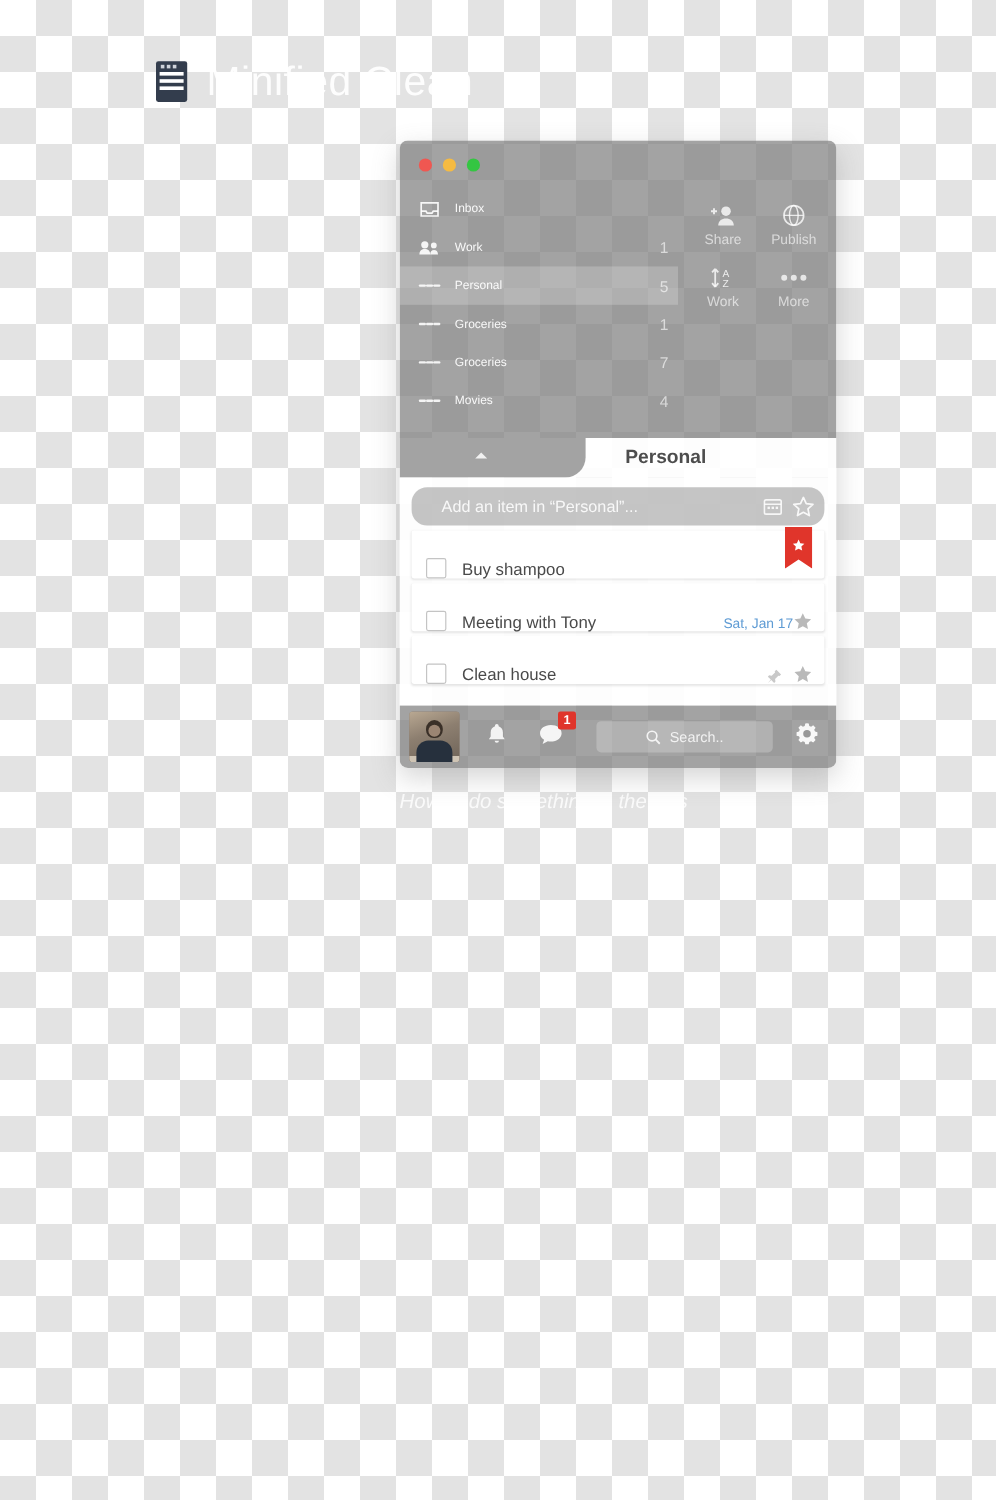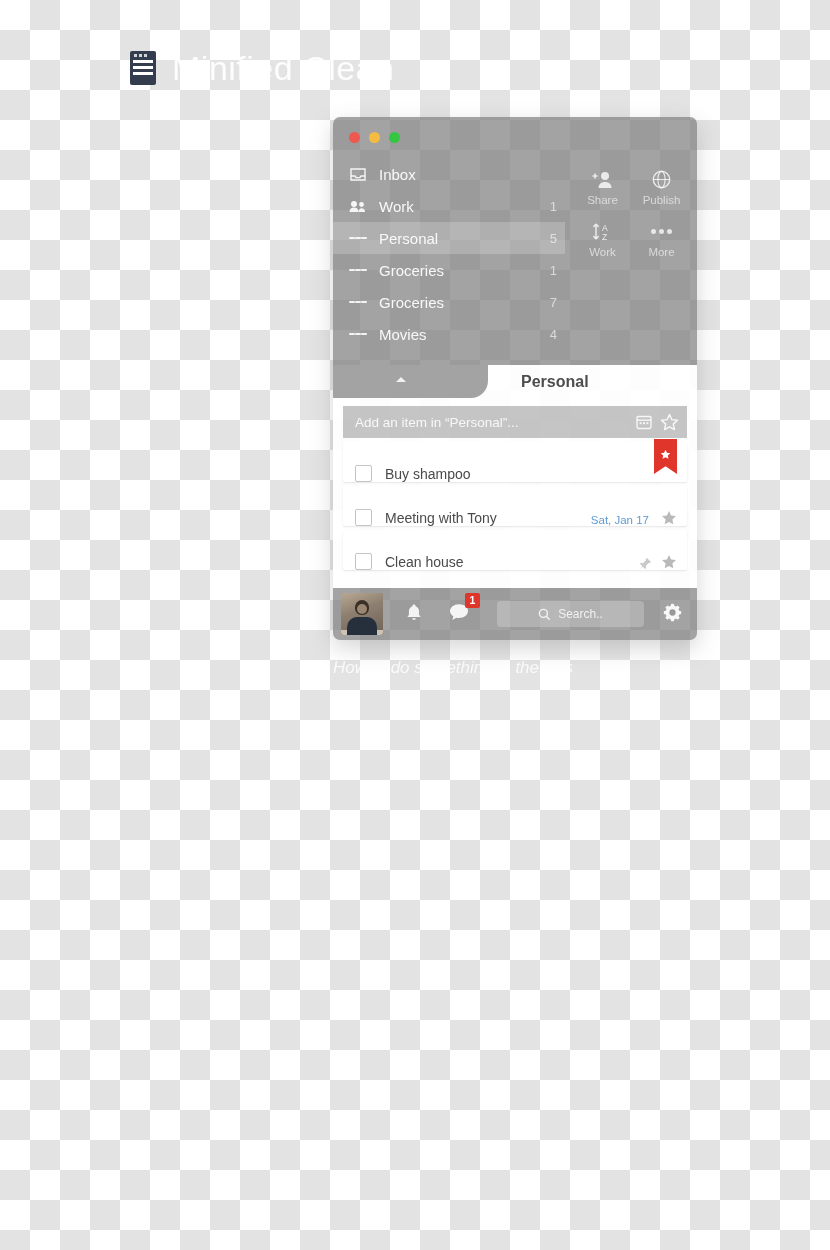--- a/index.html
+++ b/index.html
@@ -140,21 +140,21 @@
   .list-row .licon {
     width: 18px;
     height: 16px;
     margin-right: 12px;
     flex: 0 0 auto;
     display: flex;
     align-items: center;
     justify-content: center;
   }
   .list-row .lbl {
-    font-size: 15px;
+    font-size: 10px;
     color: rgba(255,255,255,0.93);
     flex: 1 1 auto;
     white-space: nowrap;
   }
   .list-row .cnt {
     font-size: 13px;
     color: rgba(255,255,255,0.62);
     width: 26px;
     text-align: right;
     padding-right: 8px;
@@ -243,24 +243,24 @@
   .win-body {
     position: relative;
     height: 190px;
     background: rgba(255,255,255,0.93);
     padding: 8px 10px 0 10px;
     box-sizing: border-box;
   }
   .add-row {
     height: 32px;
     background: rgba(150,150,150,0.55);
-    border-radius: 0;
-    display: flex;
-    align-items: center;
-    padding: 0 8px 0 12px;
+    border-radius: 13px;
+    display: flex;
+    align-items: center;
+    padding: 0 8px 0 25px;
     box-sizing: border-box;
   }
   .add-row .ph {
     flex: 1 1 auto;
     font-size: 13.5px;
     color: rgba(255,255,255,0.88);
     white-space: nowrap;
   }
   .add-row .aicon { margin-left: 8px; display:flex; align-items:center; }
 
@@ -286,21 +286,21 @@
   }
   .task .tname {
     flex: 1 1 auto;
     font-size: 14px;
     color: #4a4a4a;
     white-space: nowrap;
   }
   .task .tdate {
     font-size: 11.5px;
     color: #5e9bd4;
-    margin-right: 12px;
+    margin-right: 0;
     white-space: nowrap;
   }
   .task .pin { margin-right: 9px; display: flex; align-items: center; }
   .task .star-slot { width: 16px; display: flex; align-items: center; justify-content: center; }
 
   .ribbon {
     position: absolute;
     right: 10px;
     top: -3px;
     width: 23px;

